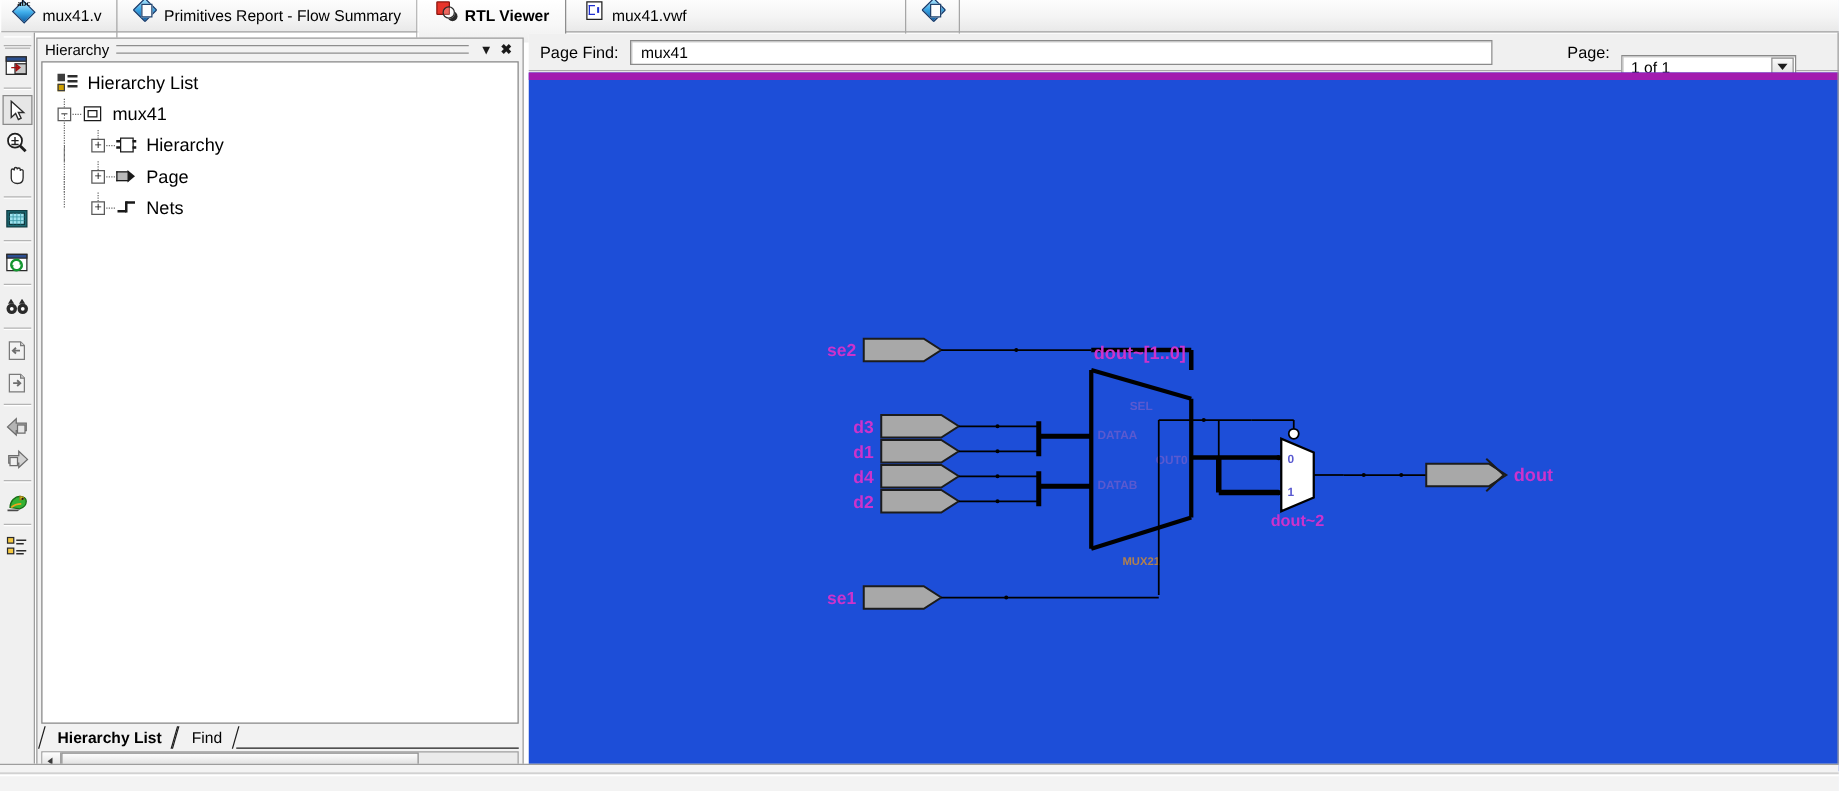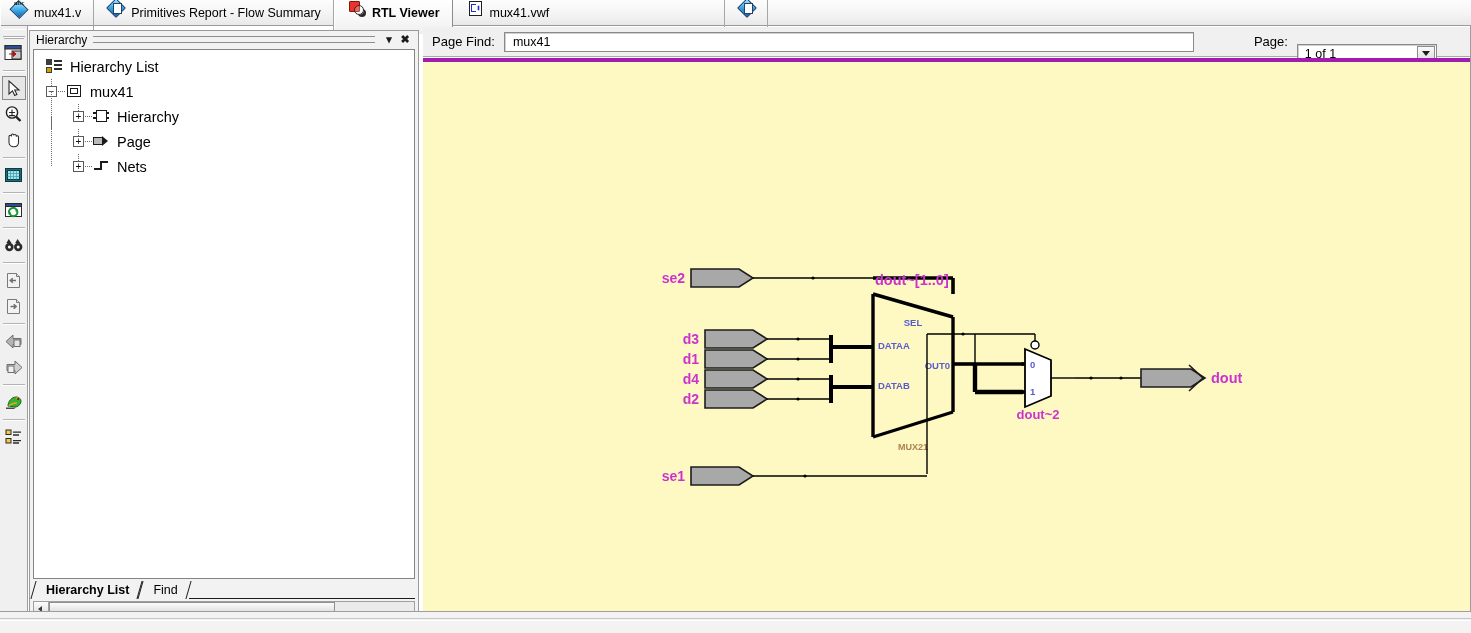--- a/index.html
+++ b/index.html
@@ -190,21 +190,21 @@
     box-shadow:inset 1px 1px 0 #d0d0d0;box-sizing:border-box;
     display:flex;align-items:center;padding-left:8px;font-size:12.5px;color:#000;}
   #ptitle-input{width:690px;}
   #ppage-input{width:140px;position:relative;padding-left:7px;margin-top:24px;}
   .ddbtn{position:absolute;right:1px;top:1px;width:18px;height:16px;
     background:linear-gradient(#fafafa,#dedede);border:1px solid #8c8c8c;
     box-sizing:border-box;display:flex;align-items:center;justify-content:center;}
   .ddbtn:after{content:"";width:0;height:0;border-left:4px solid transparent;
     border-right:4px solid transparent;border-top:5px solid #1c1c1c;}
   #canvas{position:absolute;left:0;top:31px;width:100%;height:553px;
-    background:#fef9c3;border-top:4px solid #a21caf;overflow:hidden;}
+    background:#1d4ed8;border-top:6px solid #a21caf;overflow:hidden;}
 
   
   #rightedge{position:absolute;right:0;top:26px;width:1px;height:585px;background:#9d9d9d;}
   #botbar{position:absolute;left:0;bottom:0;width:1471px;height:22px;
     background:#f3f3f3;border-top:1px solid #9d9d9d;box-sizing:border-box;}
   #botbar .l1{position:absolute;left:0;top:6px;width:100%;height:1px;background:#c6c6c6;}
   #botbar .l2{position:absolute;left:0;top:8px;width:100%;height:1px;background:#ffffff;}
 
   svg text{font-family:"Liberation Sans",sans-serif;}
 </style>

